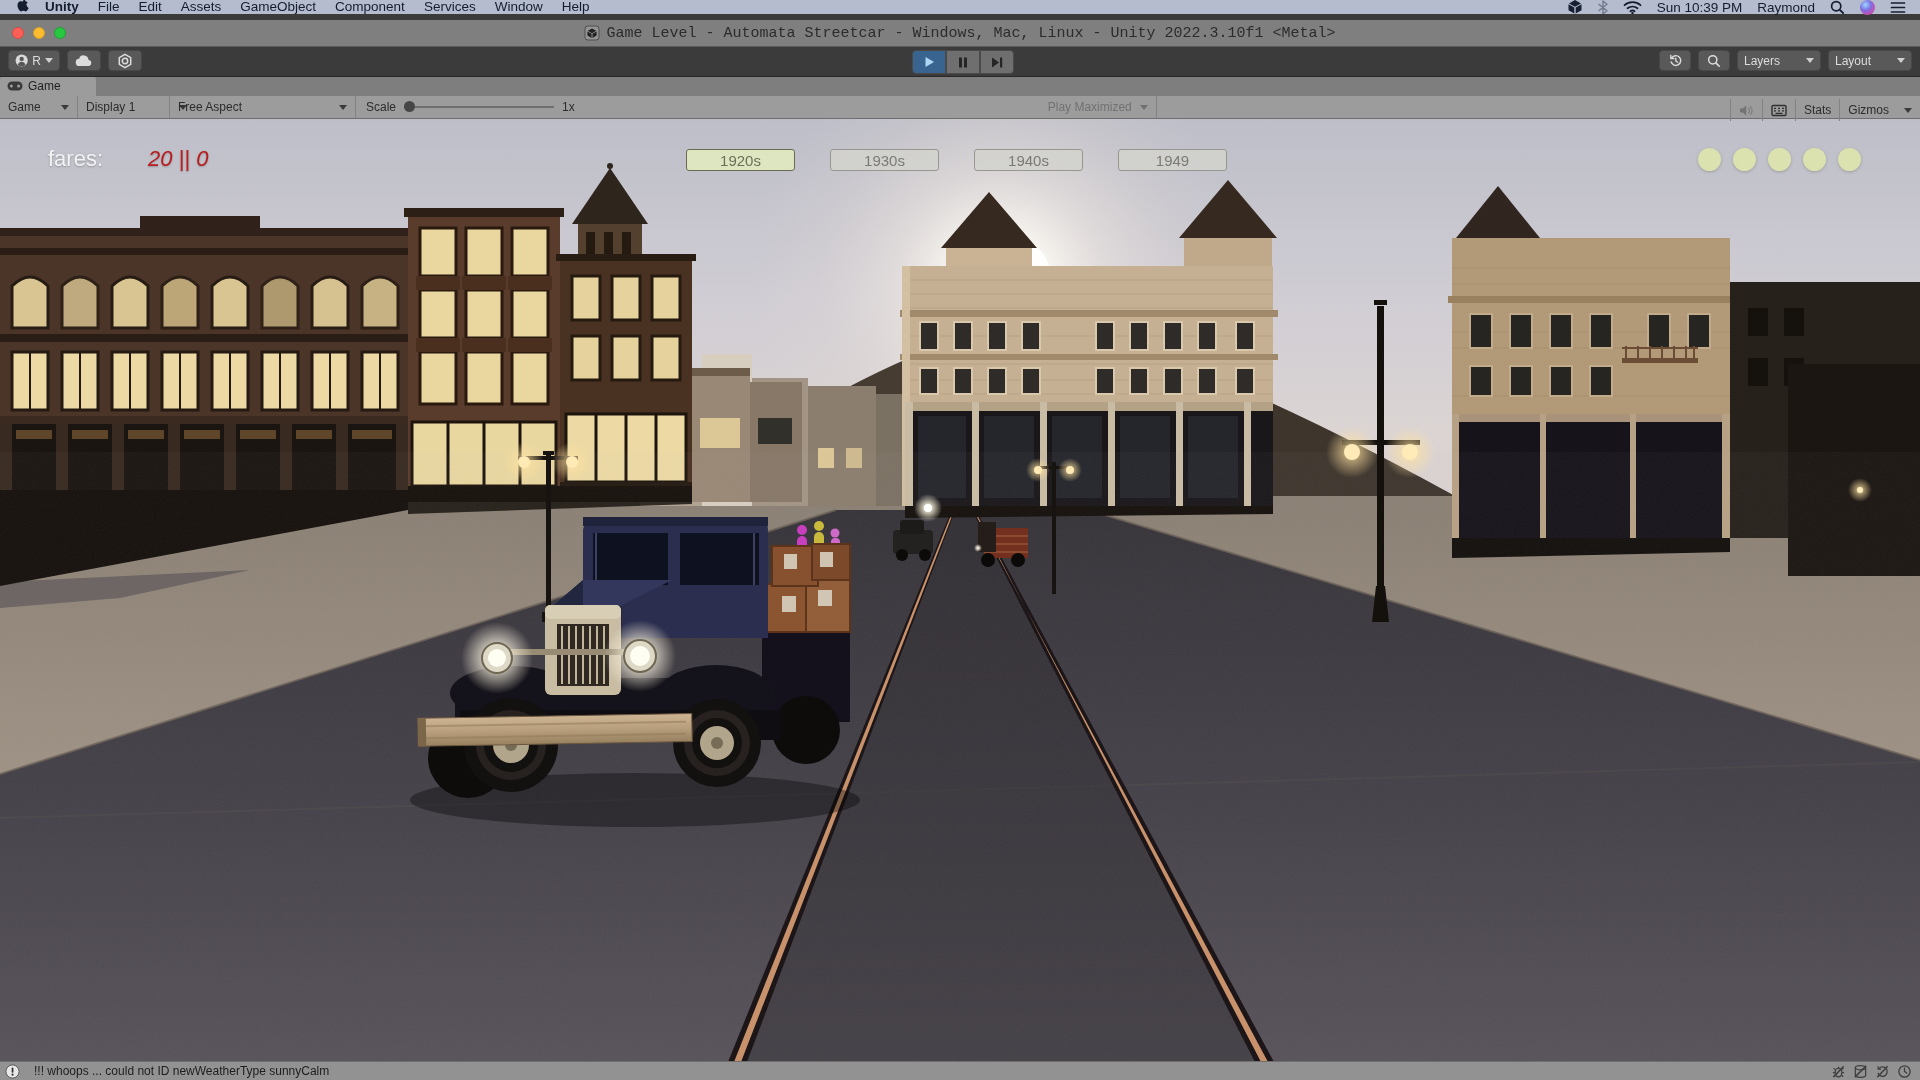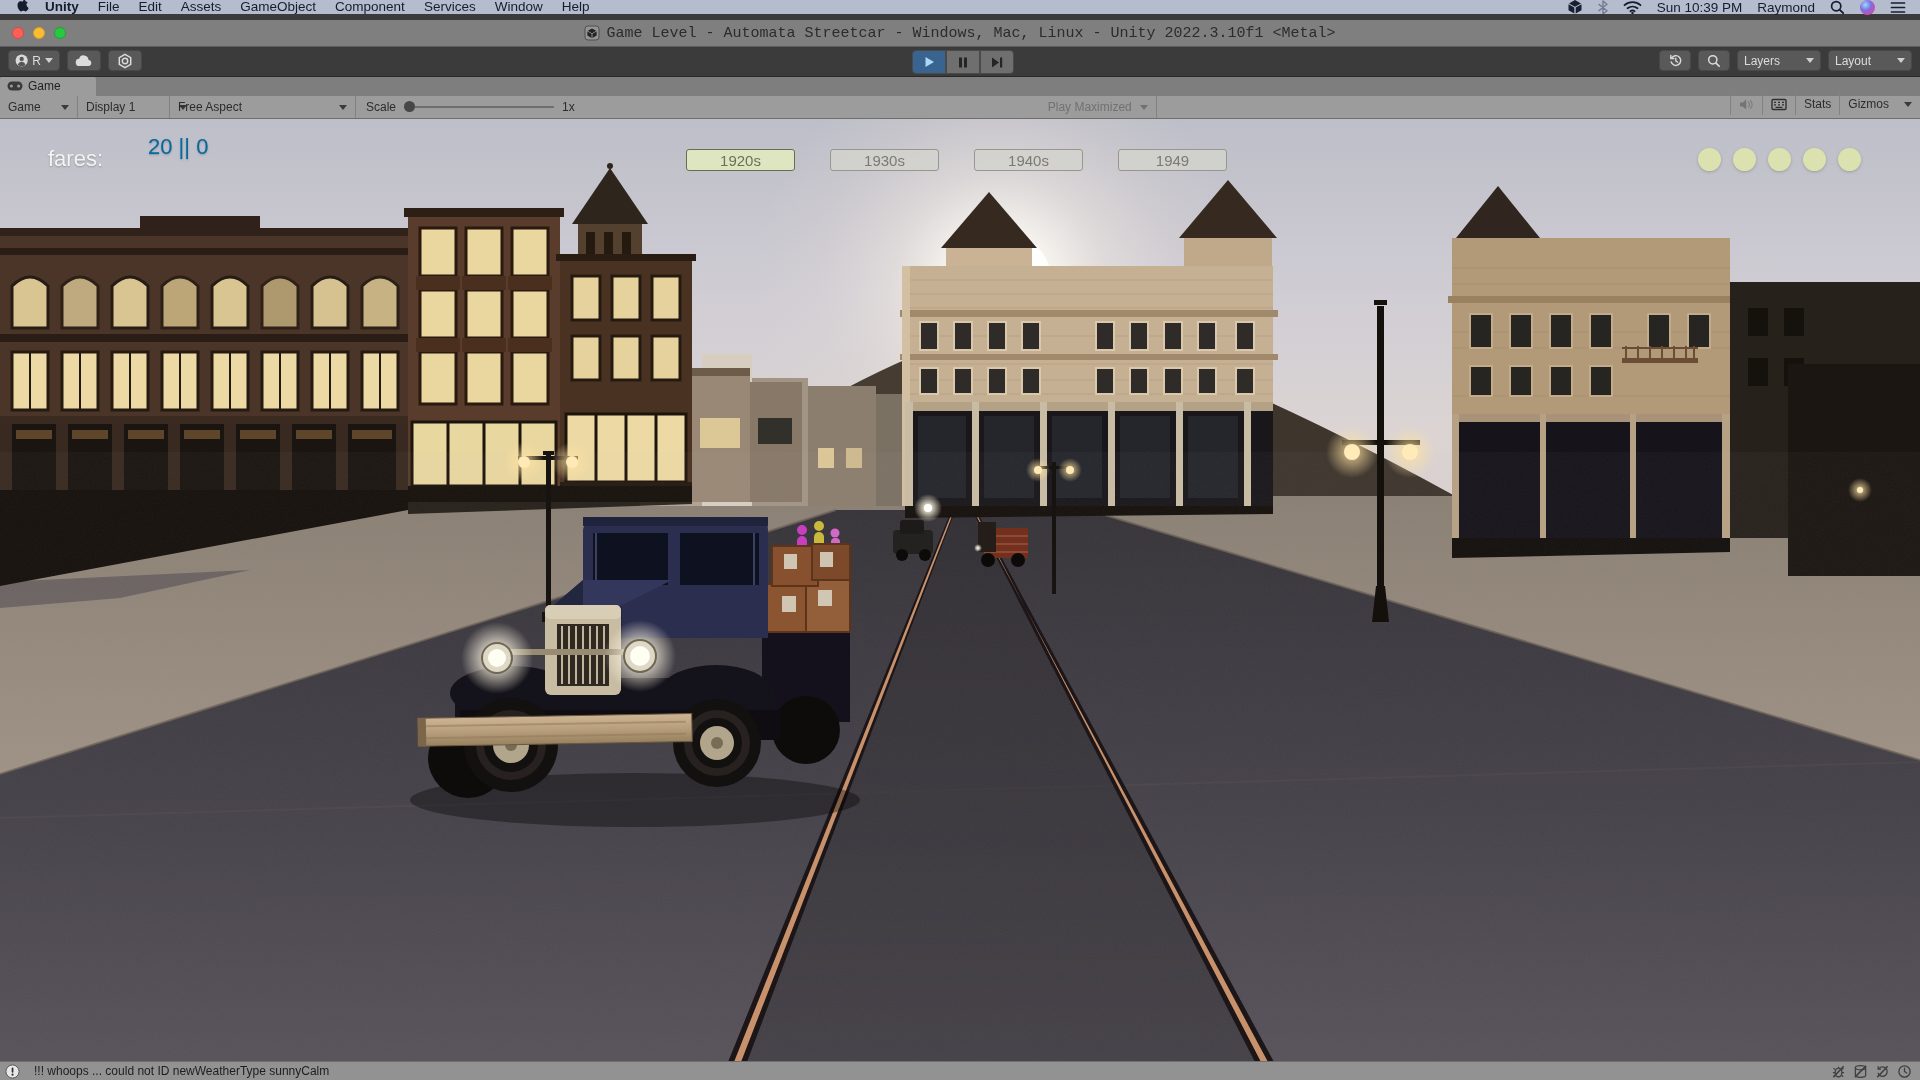--- a/index.html
+++ b/index.html
@@ -60,31 +60,31 @@
             border-bottom:1px solid #6e6e6e;display:flex;align-items:center;z-index:27;
             font-size:12px;color:#2c2c2c;}
   .gsec{height:22px;display:flex;align-items:center;padding:0 8px;border-right:1px solid #828282;
         box-sizing:border-box;gap:6px;white-space:nowrap;}
   .gsec.noborder{border-right:none;}
   .scale-wrap{display:flex;align-items:center;gap:8px;padding:0 10px;}
   .scale-track{width:150px;height:2px;background:#6f6f6f;position:relative;}
   .scale-knob{position:absolute;left:0px;top:-5px;width:11px;height:11px;border-radius:50%;background:#474747;}
   .gt-spacer{flex:1;border-right:none;}
   .disabled-txt{color:#717171;}
-  .gt-right{display:flex;align-items:flex-end;height:16px;}
+  .gt-right{display:flex;align-items:flex-start;height:16px;}
 
   
   .viewport{position:absolute;top:118px;left:0;right:0;bottom:18px;overflow:hidden;background:#cfccd2;}
   .viewport svg.scene{position:absolute;inset:0;width:100%;height:100%;display:block;}
 
   
   .hud-fares-label{position:absolute;left:48px;top:28px;font-size:22px;color:#f3f3f3;
                    text-shadow:0 1px 2px rgba(0,0,0,.25);}
-  .hud-fares-value{position:absolute;left:148px;top:16px;font-size:22px;color:#0369a1;
-                   text-shadow:0 1px 2px rgba(0,0,0,.25);}
+  .hud-fares-value{position:absolute;left:148px;top:28px;font-size:22px;color:#b91c1c;
+                   text-shadow:0 1px 2px rgba(0,0,0,.25);font-style:italic;}
   .era-btn{position:absolute;top:31px;width:109px;height:22px;border-radius:3px;
            background:rgba(210,210,206,.85);border:1px solid #97978f;color:#7b7b74;
            font-size:15px;display:flex;align-items:center;justify-content:center;box-sizing:border-box;}
   .era-btn.active{background:#dde6c1;border:1.5px solid #6b6b52;color:#6d7058;}
   .token{position:absolute;top:30px;width:23px;height:23px;border-radius:50%;background:#dbe2b0;
          box-shadow:0 1px 3px rgba(90,90,70,.35);}
 
   
   .statusbar{position:absolute;left:0;right:0;bottom:0;height:18px;background:#929292;
              border-top:1px solid #6f6f6f;display:flex;align-items:center;z-index:30;}

